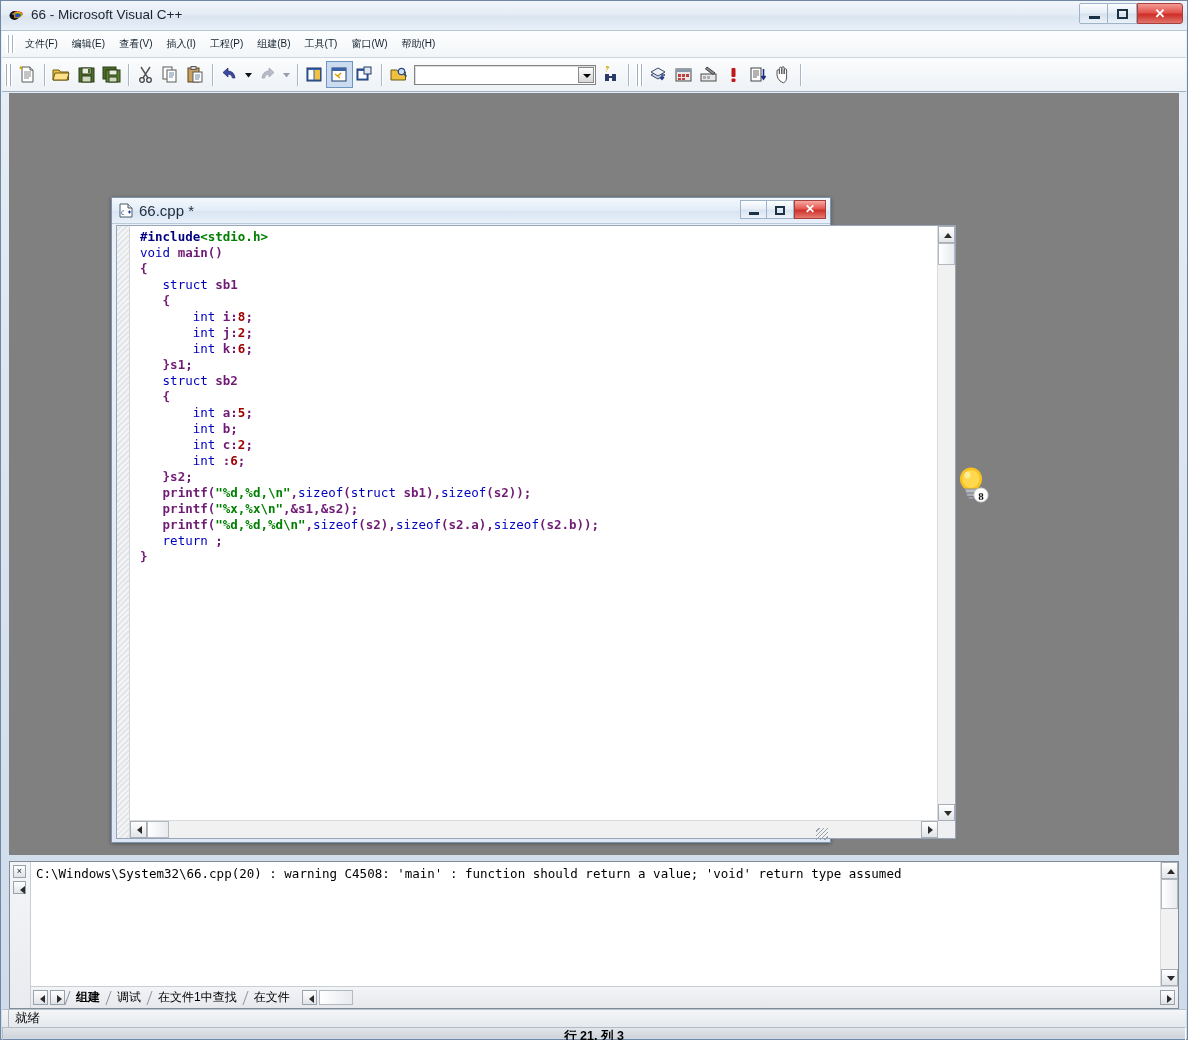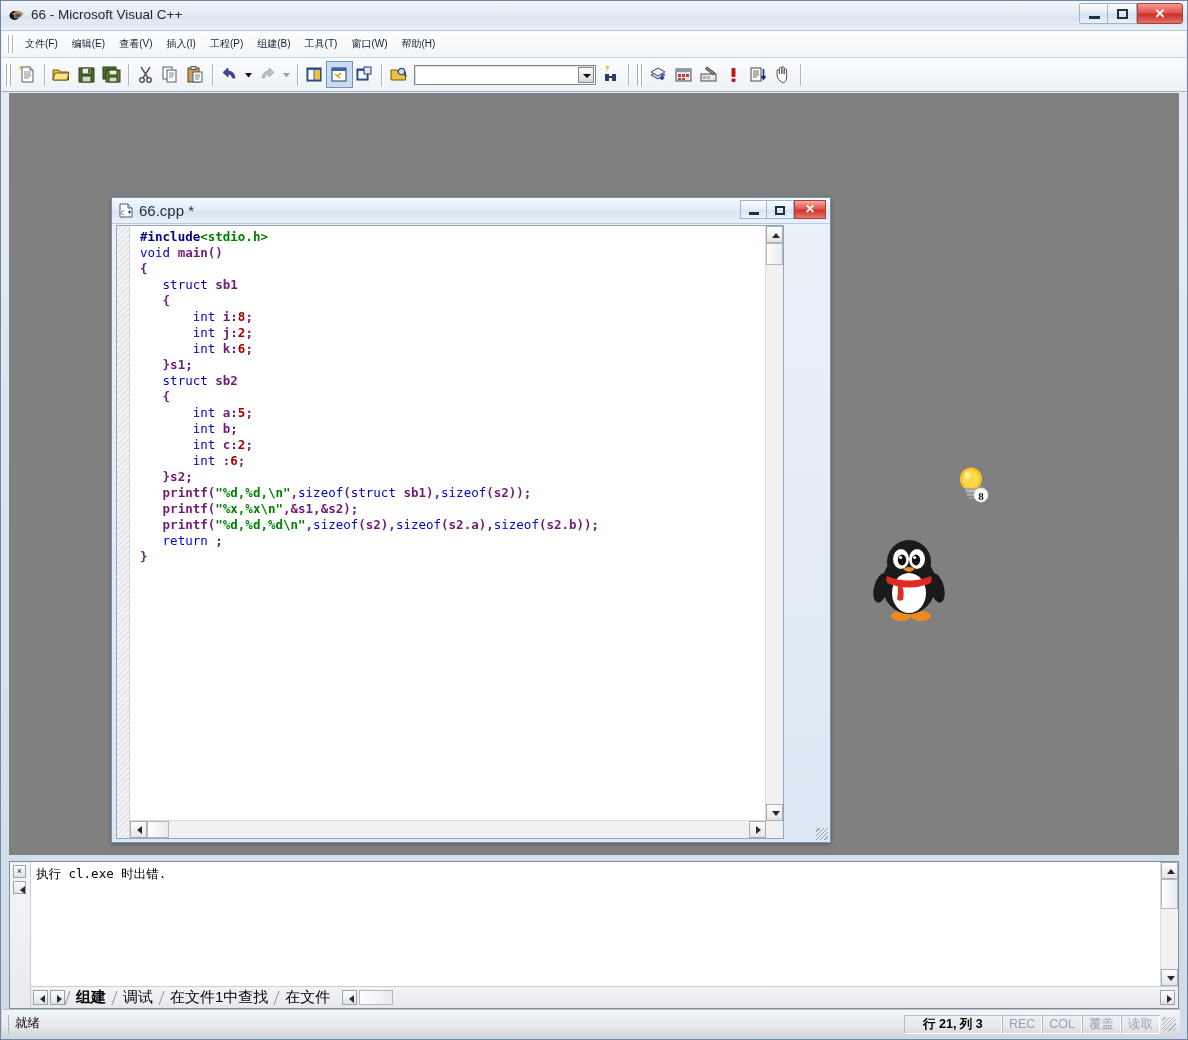--- a/index.html
+++ b/index.html
@@ -111,21 +111,21 @@
     background:linear-gradient(180deg,#fcfeff 0%,#e7eef7 48%,#d8e3f0 52%,#ecf2fa 100%);position:relative;}
   .cbtn:first-child{border-left:1px solid #9fb3c8;}
   .cbtn.close{width:32px;border:1px solid #a6403c;
     background:linear-gradient(180deg,#f7a9a3 0%,#e4574e 45%,#ce332b 55%,#e5796f 100%);}
   .cgl-min{position:absolute;left:8px;top:11px;width:10px;height:3px;background:#1d3144;}
   .cgl-max{position:absolute;left:8px;top:5px;width:10px;height:9px;border:2px solid #1d3144;box-sizing:border-box;}
   .cgl-x{position:absolute;left:0;top:0;width:100%;height:100%;color:#fff;font-size:12px;font-weight:bold;
          line-height:17px;text-align:center;}
 
   .editor-outer{
-    position:absolute;left:4px;top:27px;width:668px;height:614px;
+    position:absolute;left:4px;top:27px;width:840px;height:614px;
     background:#fff;border:1px solid #96a6b8;box-sizing:border-box;
   }
   .gutter{
     position:absolute;left:0;top:0;width:12px;bottom:0;
     background:repeating-linear-gradient(135deg,#f3f4f6 0 2px,#e4e6ea 2px 4px);
     border-right:1px solid #d2d6dc;
   }
   .code{
     position:absolute;left:13px;top:0;right:17px;bottom:17px;
     background:#fff;overflow:hidden;
@@ -188,31 +188,31 @@
   .out-vsb{position:absolute;right:0;top:0;width:17px;bottom:22px;background:#f1f1f1;border-left:1px solid #d7dbe0;}
   .out-tabs{
     position:absolute;left:21px;right:0;bottom:0;height:21px;
     background:linear-gradient(180deg,#f3f4f6,#e6e8ec);border-top:1px solid #c9ced6;
     display:flex;align-items:center;
   }
   .tabnav{width:15px;height:15px;margin-left:2px;box-sizing:border-box;
     background:linear-gradient(180deg,#ffffff,#dfe2e7);border:1px solid #9aa2ad;position:relative;}
   .tabstrip{display:flex;align-items:center;height:100%;margin-left:2px;}
   .otab{
-    font-size:15px;color:#000;padding:1px 8px;white-space:nowrap;position:relative;
+    font-size:12px;color:#000;padding:1px 8px;white-space:nowrap;position:relative;
     font-family:"Liberation Sans",sans-serif;
   }
   .otab.active{font-weight:bold;}
   .tabsl{width:1px;height:14px;background:#8b939e;transform:skewX(-20deg);}
 
   
   .statusbar{
-    position:absolute;left:1px;right:7px;bottom:1px;height:28px;
+    position:absolute;left:1px;right:1px;bottom:1px;height:28px;
     background:linear-gradient(180deg,#f3f5f7 0%,#e7eaee 55%,#cfd4da 100%);
-    border-top:1px solid #b9c2cc;display:flex;align-items:center;
+    border-top:1px solid #b9c2cc;display:flex;flex-direction:column;
   }
   .st-pane{
     height:19px;line-height:17px;box-sizing:border-box;
     border:1px solid #b4bcc6;border-right-color:#ffffff;border-bottom-color:#ffffff;
     font-size:12.5px;padding:0 6px;color:#000;white-space:nowrap;
   }
   .st-ready{flex:1;margin-left:6px;margin-right:4px;border:none;border-left:1px solid #aeb6c0;}
   .st-dim{color:#9aa0a8;}
   .st-grip{width:14px;height:14px;margin:0 4px 0 2px;
     background:repeating-linear-gradient(135deg,transparent 0 2px,#a8aeb6 2px 3px);}
@@ -508,21 +508,21 @@
     </div>
   </div>
 
   <div class="outpane">
     <div class="out-gut">
       <div class="out-mini" style="top:3px;">×</div>
       <div class="out-mini" style="top:19px;">
         <span class="ar left" style="position:relative;display:block;height:11px;"></span>
       </div>
     </div>
-    <div class="out-text"><div>执行 cl.exe 时出错.</div><div>&nbsp;</div></div>
+    <div class="out-text"><div>C:\Windows\System32\66.cpp(20) : warning C4508: 'main' : function should return a value; 'void' return type assumed</div><div>&nbsp;</div></div>
 
     <div class="out-vsb">
       <div class="sb-btn" style="left:0;top:0;">
             <span class="ar up"></span>
           </div>
       <div class="sb-thumb" style="left:0;top:17px;width:17px;height:30px;"></div>
       <div class="sb-btn" style="left:0;bottom:0;">
             <span class="ar down"></span>
           </div>
     </div>

